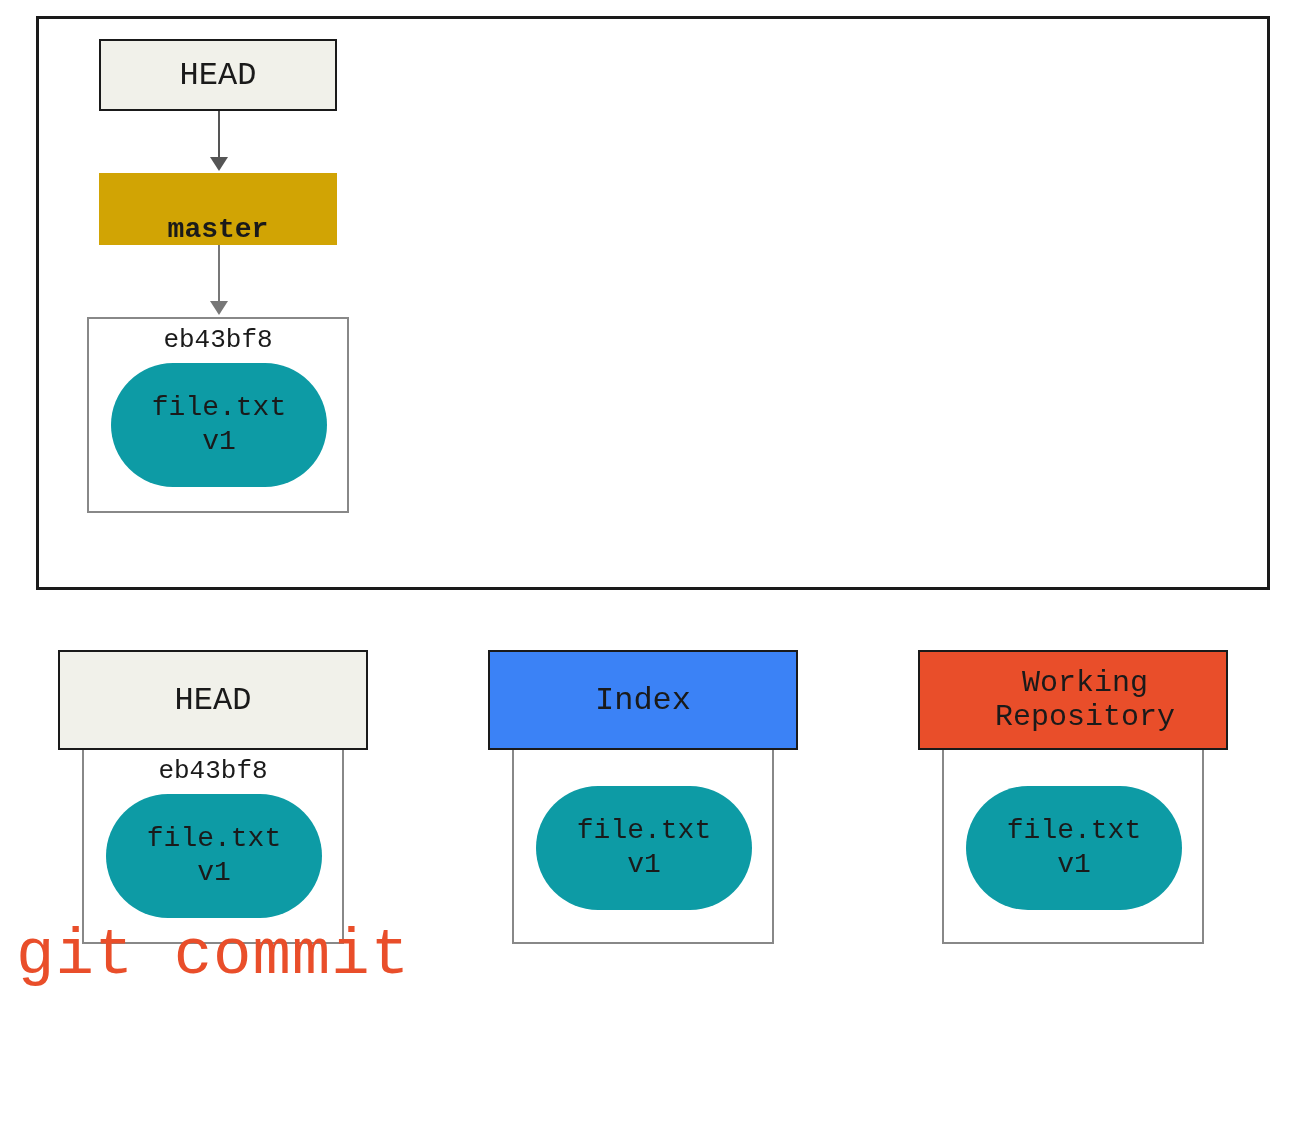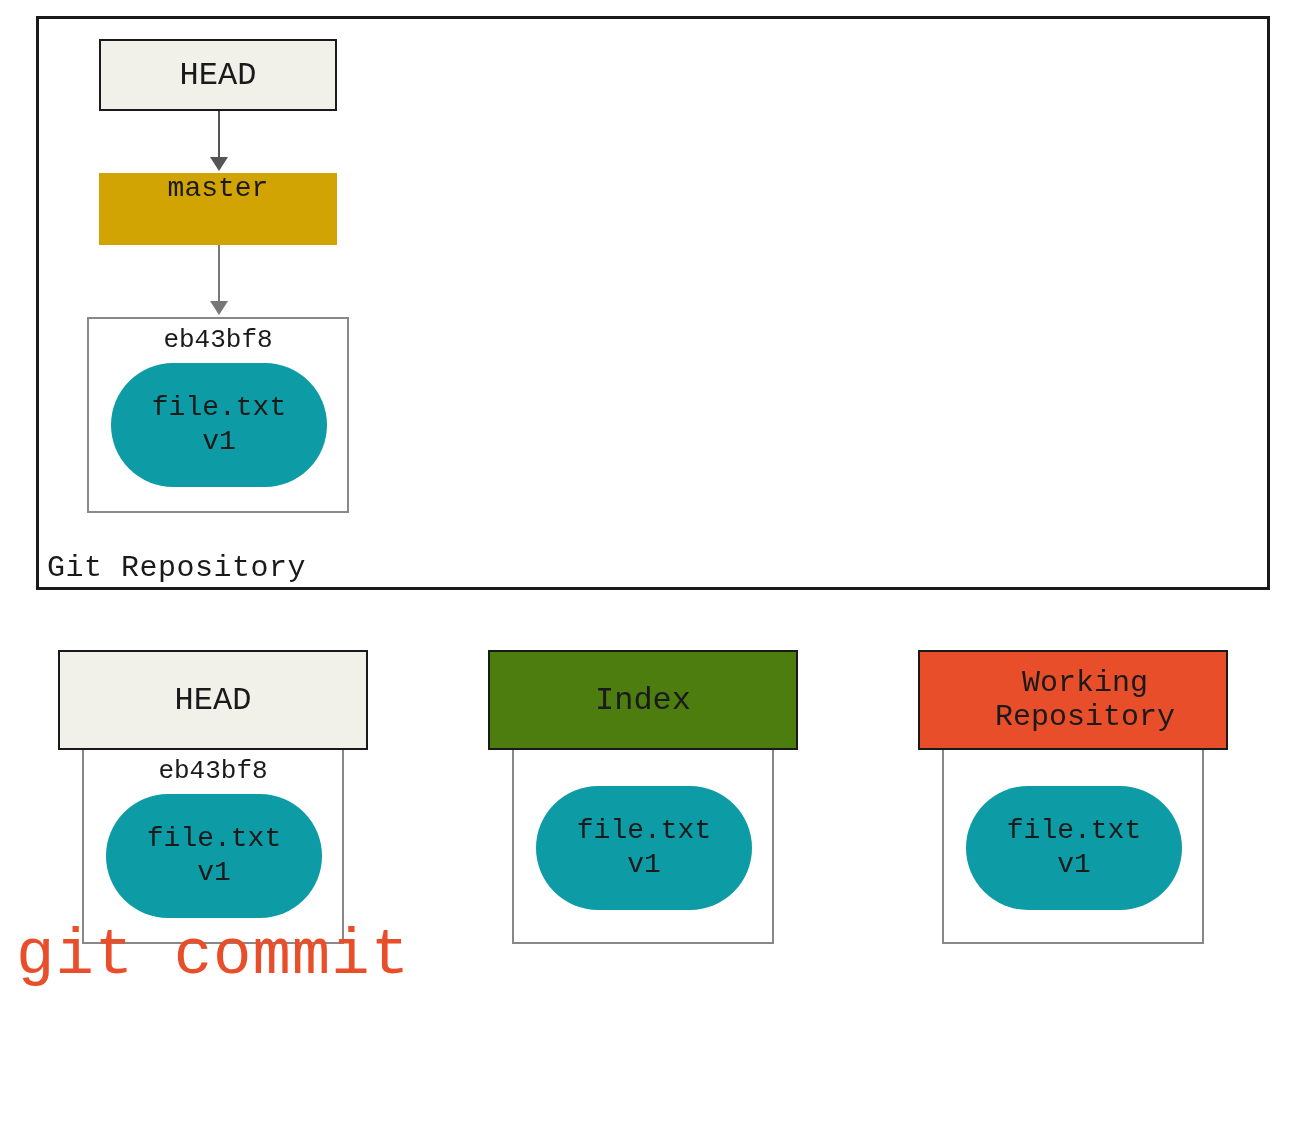--- a/index.html
+++ b/index.html
@@ -64,24 +64,25 @@
       border-top: 14px solid #555;
     }
     .master-box {
       position: absolute;
       left: 60px;
       top: 154px;
       width: 238px;
       height: 72px;
       background: #d1a404;
       display: flex;
-      align-items: flex-start;
+      align-items: flex-end;
       justify-content: center;
       font-size: 28px;
       color: #1a1a1a;
+      font-weight: bold;
     }
     .arrow2 {
       position: absolute;
       left: 179px;
       top: 226px;
       width: 2px;
       height: 58px;
       background: #777;
     }
     .arrow2::after {
@@ -149,21 +150,21 @@
       font-size: 32px;
       border: 2px solid #1a1a1a;
       position: relative;
       z-index: 2;
     }
     .col-header.head-bg {
       background: #f1f1ea;
       color: #1a1a1a;
     }
     .col-header.index-bg {
-      background: #4d7c0f;
+      background: #3b82f6;
       color: #1a1a1a;
       text-align: center;
     }
     .col-header.wd-bg {
       background: #e94e2a;
       color: #1a1a1a;
       font-size: 30px;
       line-height: 1.15;
       padding-left: 24px;
     }
@@ -210,21 +211,20 @@
       font-size: 64px;
       color: #e94e2a;
       font-weight: normal;
       letter-spacing: 1px;
     }
   </style>
 </head>
 <body>
 
 <div class="repo-box">
-  <div class="repo-label">Git Repository</div>
 
   <div class="head-box-top">
     <span>HEAD</span>
   </div>
   <div class="arrow1"></div>
   <div class="master-box">
     <span>master</span>
   </div>
   <div class="arrow2"></div>
   <div class="commit-box-top">

